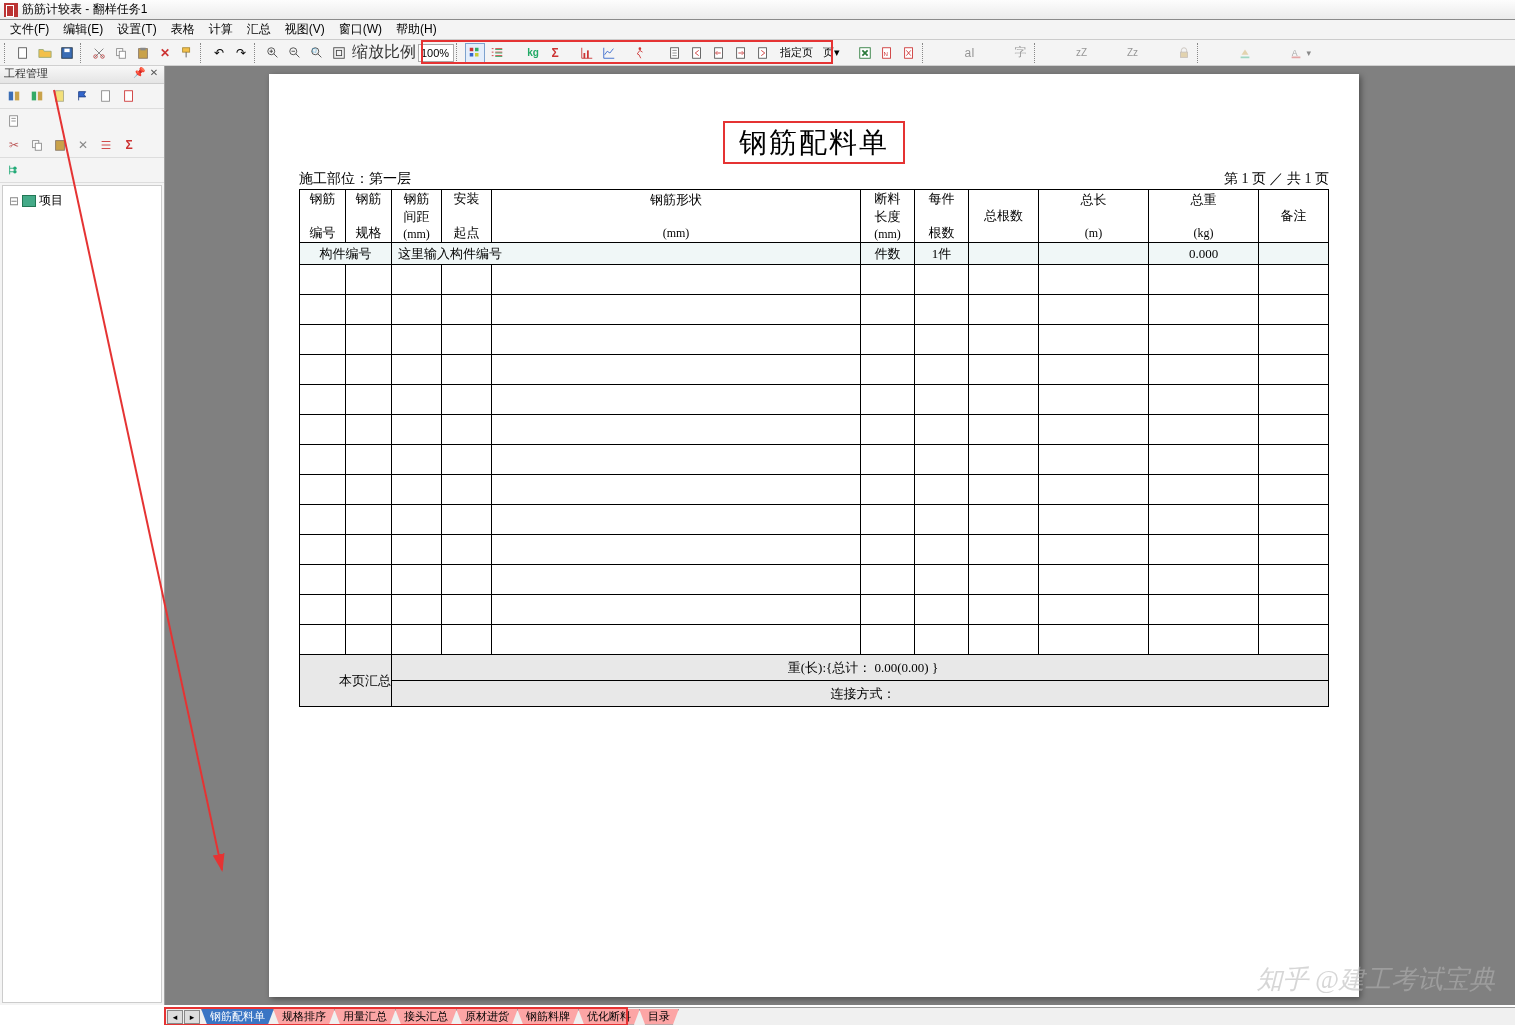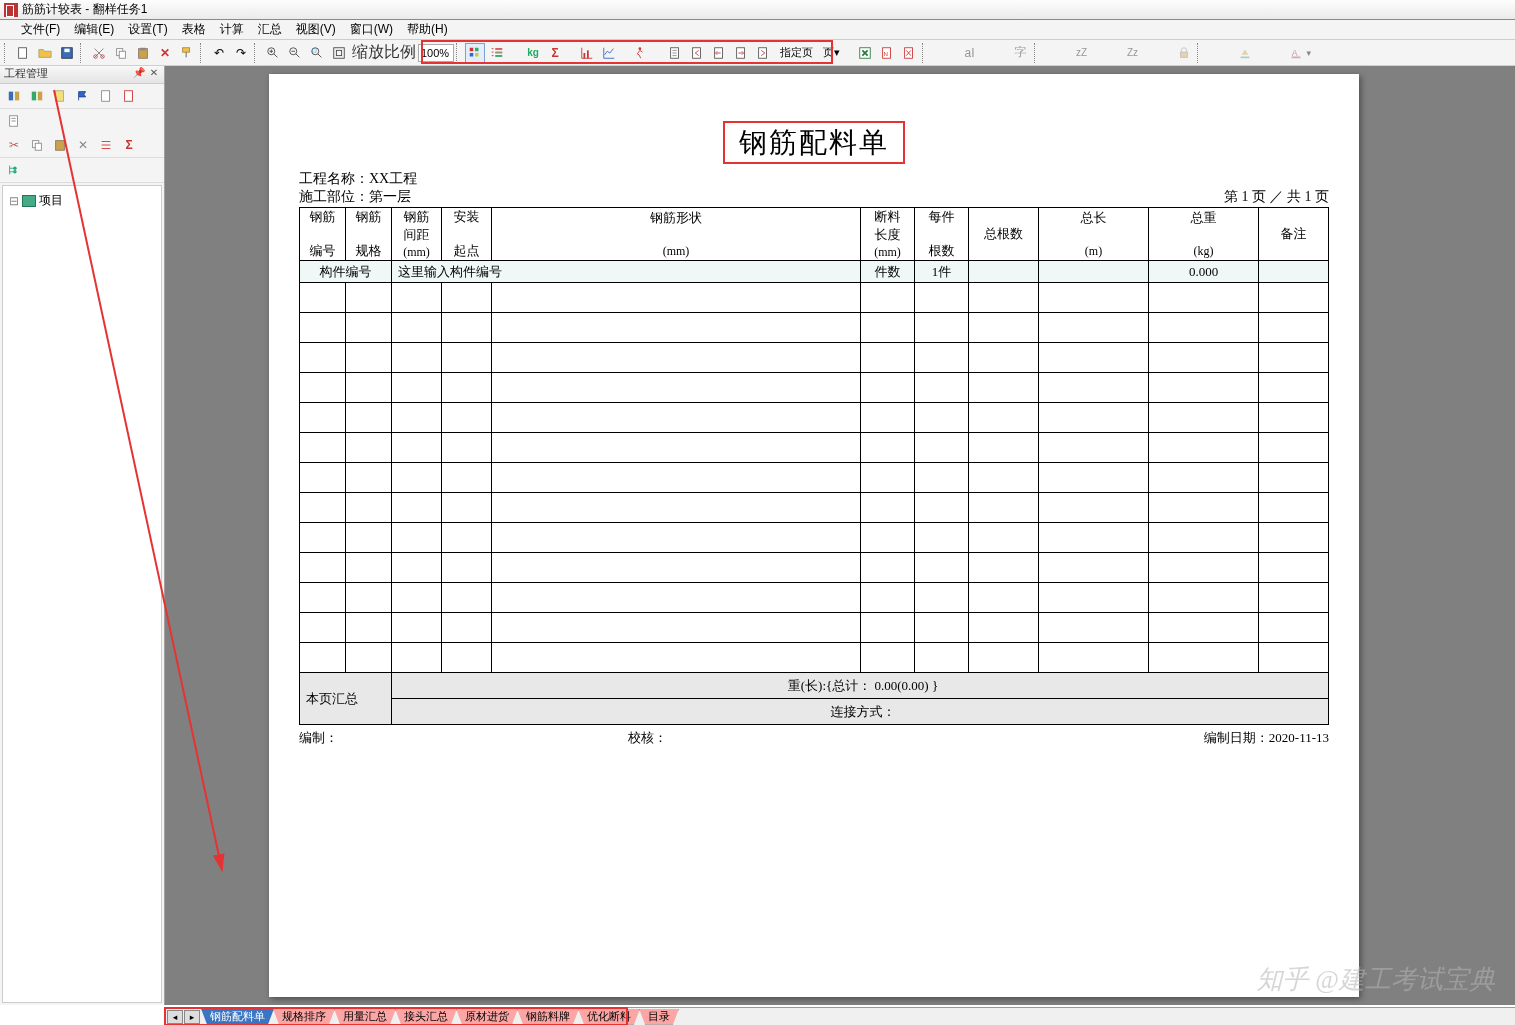--- a/index.html
+++ b/index.html
@@ -1,20 +1,20 @@
 <!DOCTYPE html>
 <html><head>
 <meta charset="utf-8">
 <style>
 * { margin: 0; padding: 0; box-sizing: border-box; }
 body { font-family: "Microsoft YaHei", SimSun, sans-serif; font-size: 12px; background: #fff; overflow: hidden; width: 1515px; height: 1025px; position: relative; }
 .titlebar { height: 20px; background: linear-gradient(#fdfdfd,#ebebeb); border-bottom: 1px solid #8a8a8a; display: flex; align-items: center; padding-left: 4px; }
 .titlebar .ticon { width: 14px; height: 14px; background: #b33; margin-right: 4px; position: relative; }
 .titlebar .ticon::after{content:"";position:absolute;left:2px;top:2px;width:6px;height:10px;border:1px solid #fff;}
-.menubar { height: 20px; background: #f4f4f4; border-bottom: 1px solid #ccc; display: flex; align-items: center; padding-left: 15px; gap: 2px; }
+.menubar { height: 20px; background: #f4f4f4; border-bottom: 1px solid #ccc; display: flex; align-items: center; padding-left: 4px; gap: 2px; }
 .menubar span { padding: 2px 6px; cursor: default; }
 .toolbar-row { height: 26px; background: #f4f4f4; border-bottom: 1px solid #d0d0d0; display: flex; align-items: center; padding-left: 2px; position: relative; }
 .tsep { width: 6px; height: 20px; border-left: 1px dotted #888; margin: 0 2px; }
 .tbtn { width: 20px; height: 20px; margin: 0 1px; display: inline-flex; align-items: center; justify-content: center; border: 1px solid transparent; font-size: 12px; }
 .tbtn svg { width:14px; height:14px; }
 .zoom-label { font-size: 16px; color: #333; margin: 0 2px; }
 .zoom-input { width: 36px; height: 18px; border: 1px solid #aaa; font-size: 11px; padding: 0 2px; background: #fff; }
 .redbox1 { position: absolute; left: 421px; top: 0px; width: 412px; height: 24px; border: 2px solid #e53333; pointer-events: none; }
 .main { display: flex; height: calc(100% - 68px - 18px); }
 .sidebar { width: 165px; background: #f4f4f4; border-right: 1px solid #a0a0a0; display: flex; flex-direction: column; }
@@ -359,23 +359,20 @@
         <span class="ticon2"></span>
         <span>项目</span>
       </div>
     </div>
   </div>
 
   <div class="content">
     <div class="canvas">
       <div class="page">
         <div class="doc-title"><span>钢筋配料单</span></div>
-        <div class="meta-row">
-          <span><span>工程名称：</span><span>XX工程</span></span>
-        </div>
         <div class="meta-row" style="margin-bottom:1px">
           <span><span>施工部位：</span><span>第一层</span></span>
           <span class="right">第 1 页 ／ 共 1 页</span>
         </div>
         <table class="doc">
           <colgroup>
             <col style="width:46px">
               <col style="width:46px">
               <col style="width:50px">
               <col style="width:50px">
@@ -575,33 +572,28 @@
                 <td></td>
                 <td></td>
                 <td></td>
                 <td></td>
                 <td></td>
                 <td></td>
                 <td></td>
                 <td></td>
               </tr>
           <tr class="summary-row">
-            <td colspan="2" rowspan="2" style="text-align:left;background:#e8e8e8">本页汇总</td>
+            <td colspan="2" rowspan="2" style="text-align:right;background:#e8e8e8">本页汇总</td>
             <td colspan="9">重(长):{总计： 0.00(0.00) }</td>
           </tr>
           <tr class="summary-row">
             <td colspan="9">连接方式：</td>
           </tr>
         </tbody>
           </table>
-        <div class="foot-row">
-          <span>编制：</span>
-          <span class="mid">校核：</span>
-          <span class="right">编制日期：2020-11-13</span>
-        </div>
       </div>
     </div>
   </div>
 </div>
 
 <div class="bottom-tabs">
   <span class="nav">◂</span>
   <span class="nav">▸</span>
   <span class="btab active">钢筋配料单</span>
   <span class="btab">规格排序</span>

